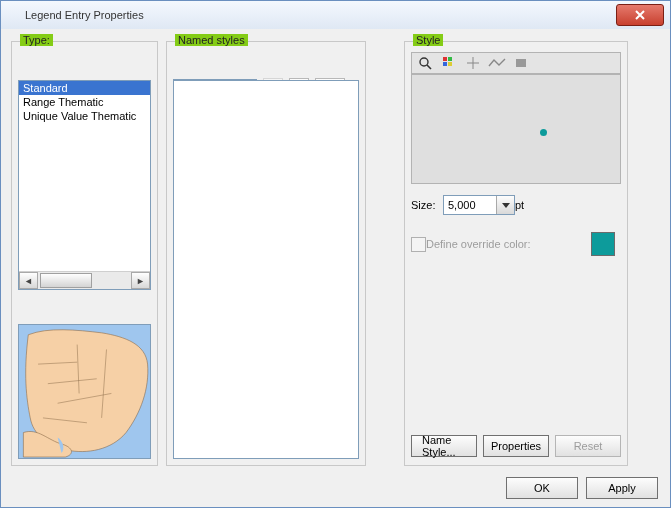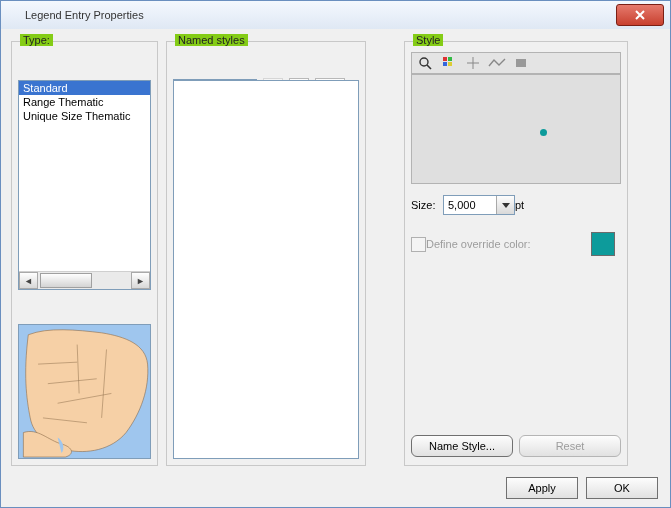--- a/index.html
+++ b/index.html
@@ -227,21 +227,21 @@
     height:22px;
     border:1px solid #707070;
     background:linear-gradient(#fdfdfd,#e1e1e1);
     padding:0 10px;
     display:flex; align-items:center; justify-content:center;
     cursor:pointer;
     min-width:66px;
     box-sizing:border-box;
   }
   .btn.disabled { color:#9c9c9c; border-color:#b5b5b5; cursor:default; }
-  .style-buttons .btn { flex:1; min-width:0;border-radius:6px; }
+  .style-buttons .btn { flex:1; min-width:0; }
   
   .footer {
     position:absolute;
     right:12px; bottom:8px;
     display:flex; gap:8px;
   }
   .footer .btn { min-width:72px; }
 
   
   .folder {
@@ -277,21 +277,21 @@
     </div>
   </div>
 
   <div class="client">
 
     <div id="gb-type" class="groupbox">
       <span class="label">Type:</span>
       <div class="type-list">
         <div class="item selected">Standard</div>
         <div class="item">Range Thematic</div>
-        <div class="item">Unique Size Thematic</div>
+        <div class="item">Unique Value Thematic</div>
         <div class="hscroll">
           <div class="arrow">◄</div>
           <div class="track">
             <div class="thumb"></div>
           </div>
           <div class="arrow">►</div>
         </div>
       </div>
       <div class="map-preview">
         <svg width="100%" height="100%" viewBox="0 0 135 136" preserveAspectRatio="xMidYMid slice">
@@ -388,23 +388,24 @@
       </div>
 
       <div class="override-row">
         <span class="cb"></span>
         <span>Define override color:</span>
         <span class="swatch"></span>
       </div>
 
       <div class="style-buttons">
         <div class="btn">Name Style...</div>
+        <div class="btn">Properties</div>
         <div class="btn disabled">Reset</div>
       </div>
     </div>
 
     <div class="footer">
+      <div class="btn">OK</div>
       <div class="btn">Apply</div>
-      <div class="btn">OK</div>
     </div>
 
   </div>
 </div>
 
 </body></html>

